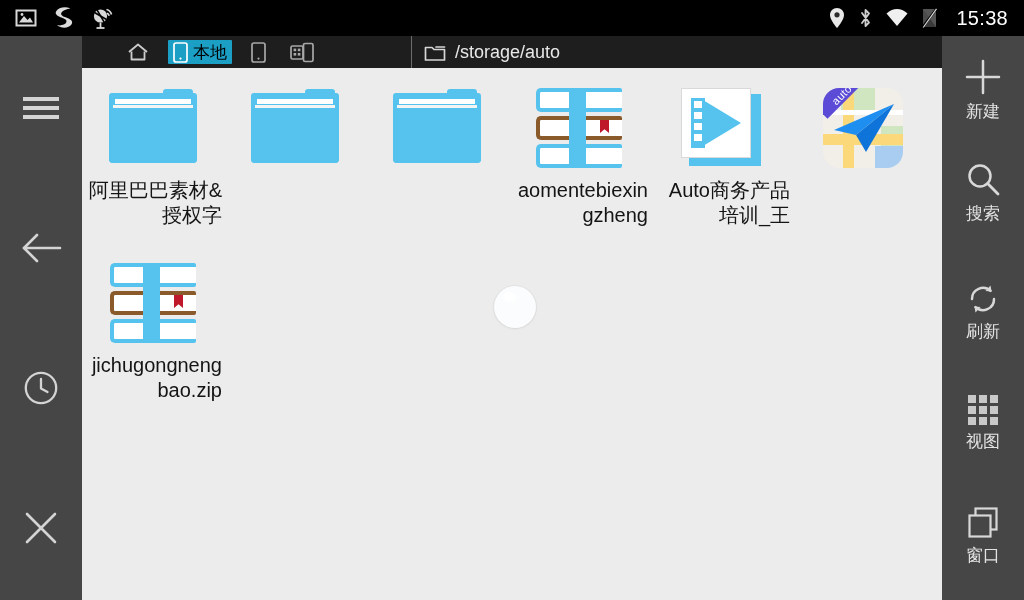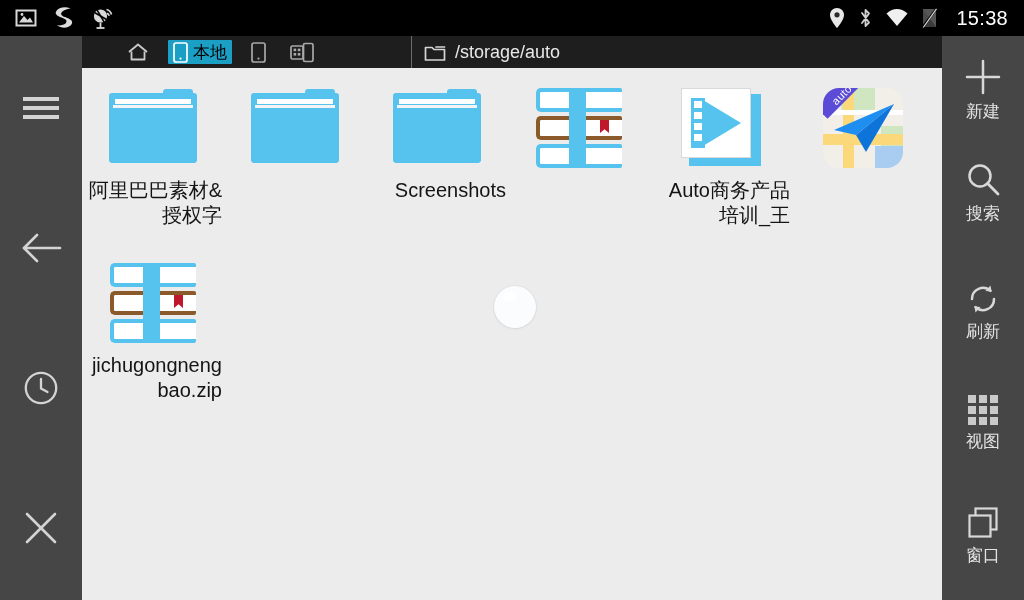--- a/index.html
+++ b/index.html
@@ -441,40 +441,40 @@
       <div class="cell">
         <div class="icon-wrap">
           <div class="folder">
             <div class="back"></div>
               <div class="tabnotch"></div>
             <div class="paper1"></div>
               <div class="paper2"></div>
               <div class="front"></div>
           </div>
         </div>
-        <div class="cell-label">Screenshots</div>
       </div>
 
 
       <div class="cell">
         <div class="icon-wrap">
           <div class="books">
             <div class="book b1" style="top:0px">
                 <div class="spine"></div>
               </div>
             <div class="book b2" style="top:28px">
                 <div class="spine"></div>
               </div>
             <div class="book b3" style="top:56px">
                 <div class="spine"></div>
               </div>
             <div class="band"></div>
             <div class="mark"></div>
           </div>
         </div>
+        <div class="cell-label">aomentebiexingzheng</div>
       </div>
 
       <div class="cell">
         <div class="icon-wrap">
           <div class="video">
             <div class="shadow"></div>
             <div class="sheet"></div>
             <div class="strip"></div>
             <div class="perf" style="top:13px"></div>
             <div class="perf" style="top:24px"></div>

